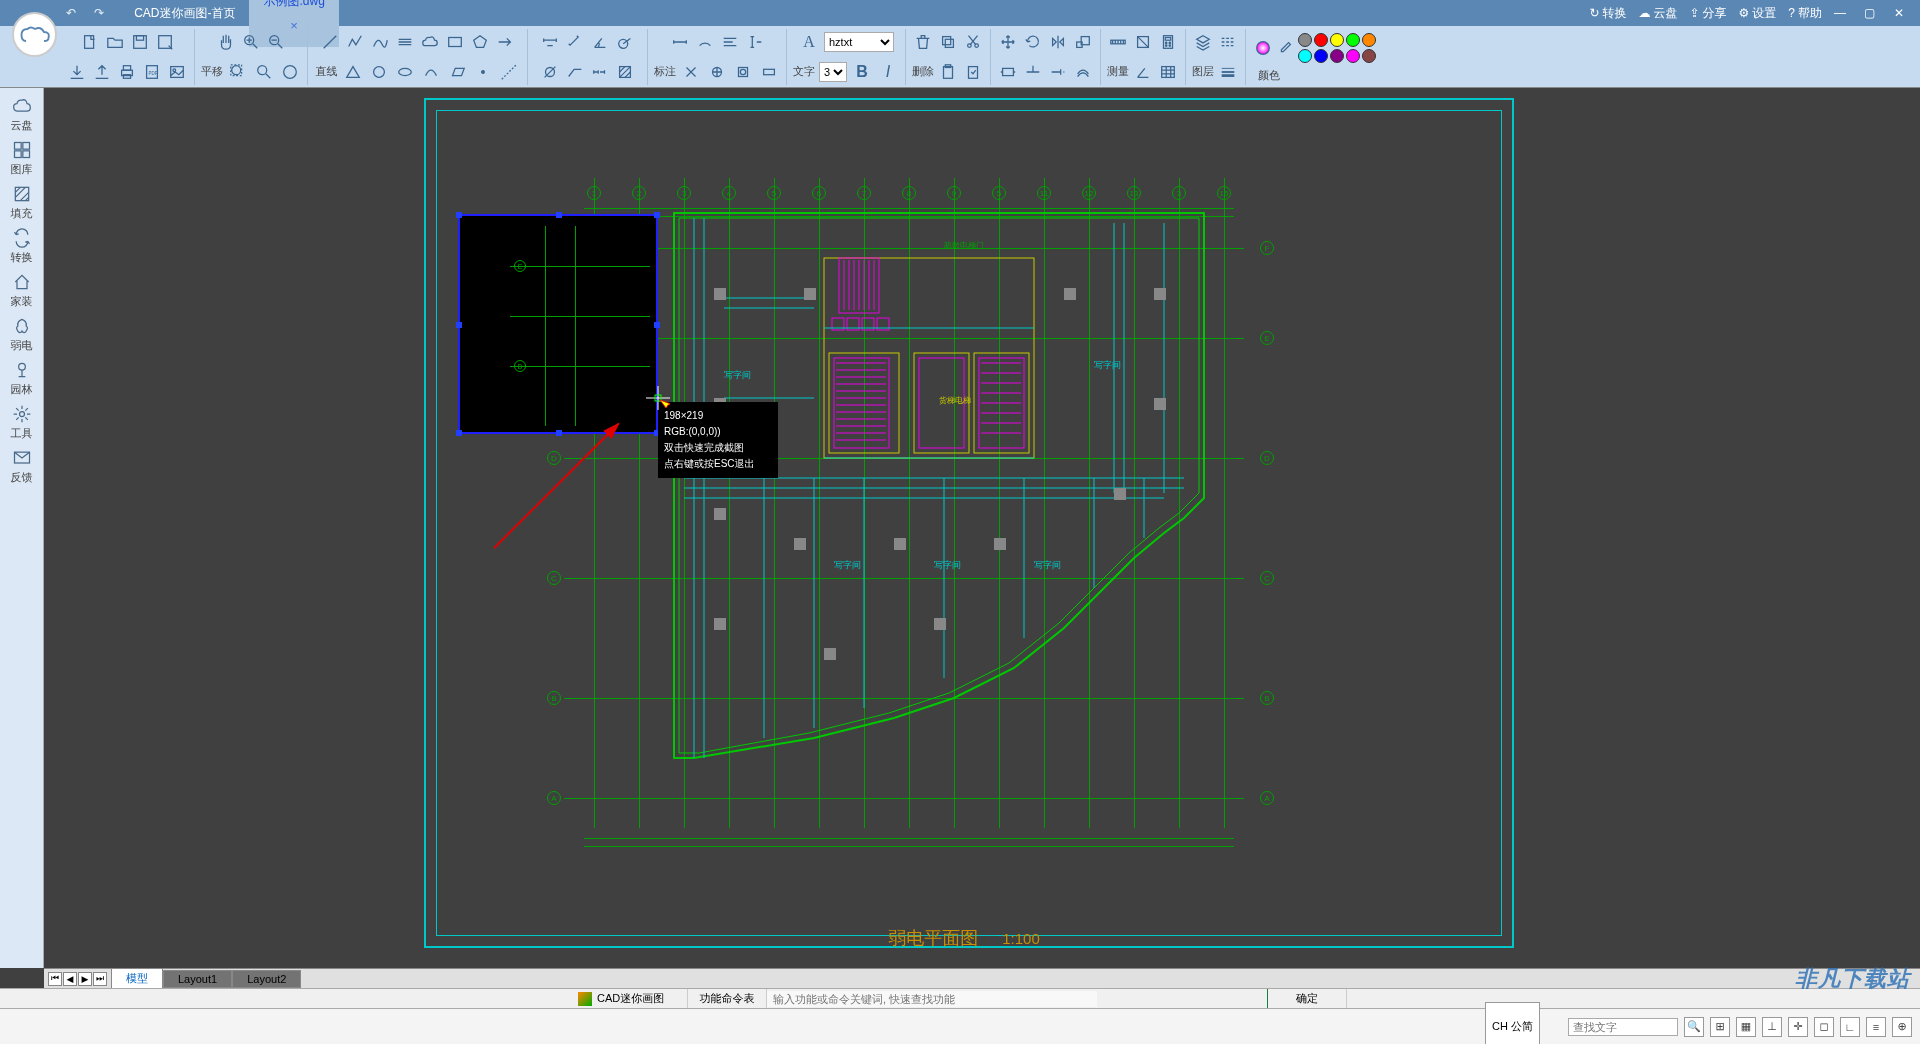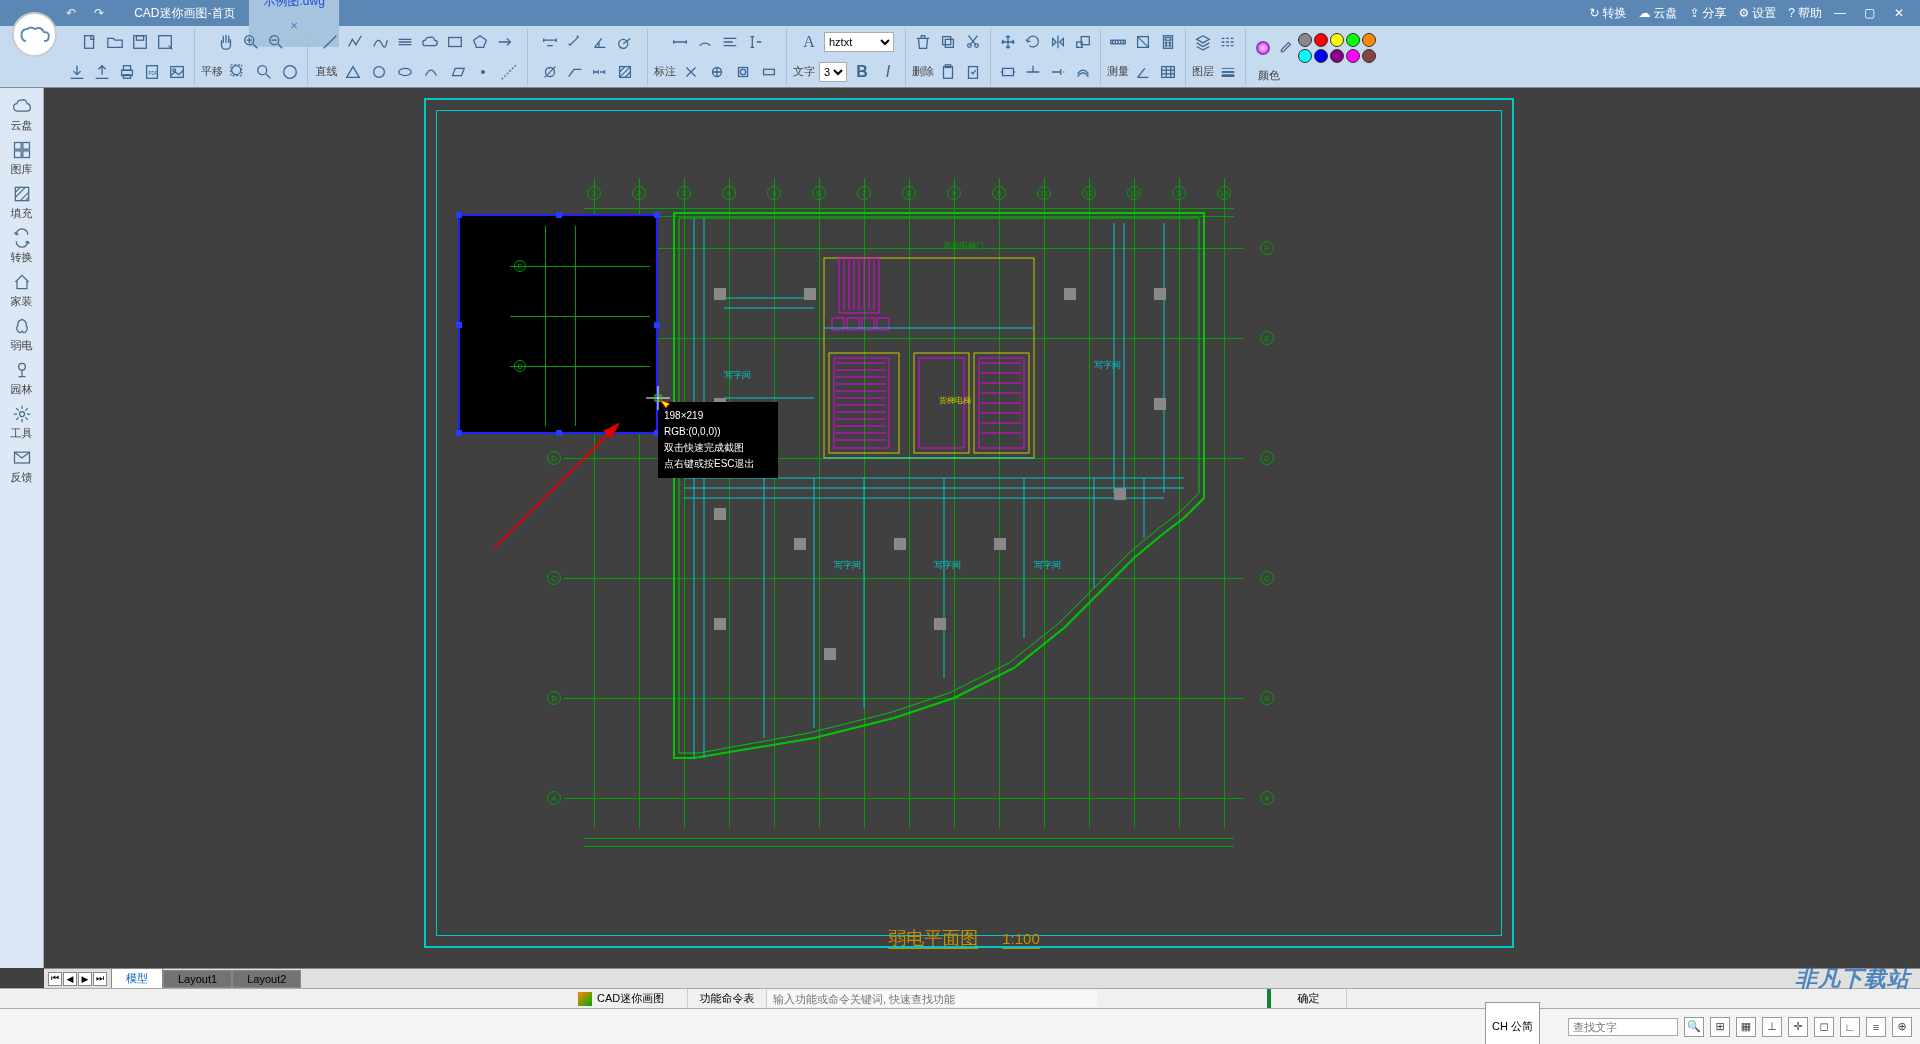--- a/index.html
+++ b/index.html
@@ -38,21 +38,21 @@
 .lbtn svg { width:20px; height:20px; stroke:#4A6A8A; fill:none; stroke-width:1.5;}
 .lbtn span { font-size:11px; color:#444; margin-top:2px;}
 
 
 .canvas-wrap { position:absolute; left:44px; top:88px; right:0; bottom:76px; background:#404040; overflow:hidden;}
 .drawing-border { position:absolute; left:380px; top:10px; width:1090px; height:850px; border:2px solid #00C8C8;}
 .drawing-inner { position:absolute; left:392px; top:22px; width:1066px; height:826px; border:1px solid #00C8C8;}
 .grid-outer { position:absolute; left:500px; top:50px; width:720px; height:740px;}
 .gline { position:absolute; background:#00A000;}
 .gcircle { position:absolute; width:14px; height:14px; border:1px solid #00A000; border-radius:50%; background:transparent; color:#00A000; font-size:8px; display:flex; align-items:center; justify-content:center;}
-.plan-title { position:absolute; bottom:18px; left:50%; transform:translateX(-50%); color:#C89000; font-size:18px; text-decoration:underline; text-underline-offset:4px; display:flex; align-items:baseline; gap:24px;}
+.plan-title { position:absolute; bottom:18px; left:50%; transform:translateX(-50%); color:#C89000; font-size:18px; text-underline-offset:4px; display:flex; align-items:baseline; gap:24px;}
 .plan-title .scale { font-size:15px;}
 .building { position:absolute; left:620px; top:110px; width:560px; height:600px;}
 
 
 .zoom-box { position:absolute; left:414px; top:126px; width:200px; height:220px; background:#000; border:2px solid #2020FF; z-index:5;}
 .zoom-box .zg { position:absolute; background:#00A000;}
 .zoom-box .zc { position:absolute; width:12px; height:12px; border:1px solid #00A000; border-radius:50%; font-size:7px; color:#00A000; display:flex; align-items:center; justify-content:center;}
 .arrow { position:absolute; left:420px; top:328px; width:200px; height:140px; z-index:6; pointer-events:none;}
 
 
@@ -62,21 +62,21 @@
 .layout-tabs { position:absolute; left:44px; bottom:56px; height:20px; background:#E0E0E0; display:flex; align-items:center; font-size:11px; width:calc(100% - 44px); border-top:1px solid #888;}
 .lt-nav { display:flex; gap:1px; padding:0 4px;}
 .lt-nav span { width:14px; height:14px; border:1px solid #888; background:#fff; display:flex; align-items:center; justify-content:center; cursor:pointer; font-size:9px;}
 .lt-tab { padding:2px 14px; border:1px solid #888; background:#737373; cursor:pointer;}
 .lt-tab.active { color:#0060C0; background:#fff;}
 
 
 .status1 { position:absolute; left:0; bottom:36px; height:20px; width:100%; background:#F0F0F0; border-top:1px solid #aaa; display:flex; align-items:center; font-size:11px;justify-content:center;}
 .status1 .sq { width:14px; height:14px; margin:0 5px;}
 .cmd-input { flex:0 0 330px; border:none; background:#F8F8F8; font-size:11px; padding:2px 6px; color:#888;}
-.ok-btn { width:80px; text-align:center; border-left:4px solid #15803d; border-right:1px solid #ccc; padding:2px; cursor:pointer; margin-left:170px;}
+.ok-btn { width:80px; text-align:center; border-left:1px solid #15803d; border-right:1px solid #ccc; padding:2px; cursor:pointer; margin-left:170px;}
 
 
 .status2 { position:absolute; left:0; bottom:0; height:36px; width:100%; background:#F4F4F4; border-top:1px solid #aaa; display:flex; align-items:center; font-size:11px; justify-content:flex-end; padding-right:8px; gap:6px;}
 .status2 .left-part { position:absolute; right:380px; display:flex; align-items:center; gap:6px;}
 .status2 .sbtn { width:20px; height:20px; display:flex; align-items:center; justify-content:center; border:1px solid #999; background:#fff; cursor:pointer; font-size:11px; color:#444;}
 .find-input { width:110px; border:1px solid #aaa; padding:2px 4px; font-size:11px;}
 
 
 .watermark { position:absolute; right:10px; bottom:50px; font-size:22px; color:#2a6fb5; font-style:italic; font-weight:bold; opacity:.8; letter-spacing:1px;}
 </style>

